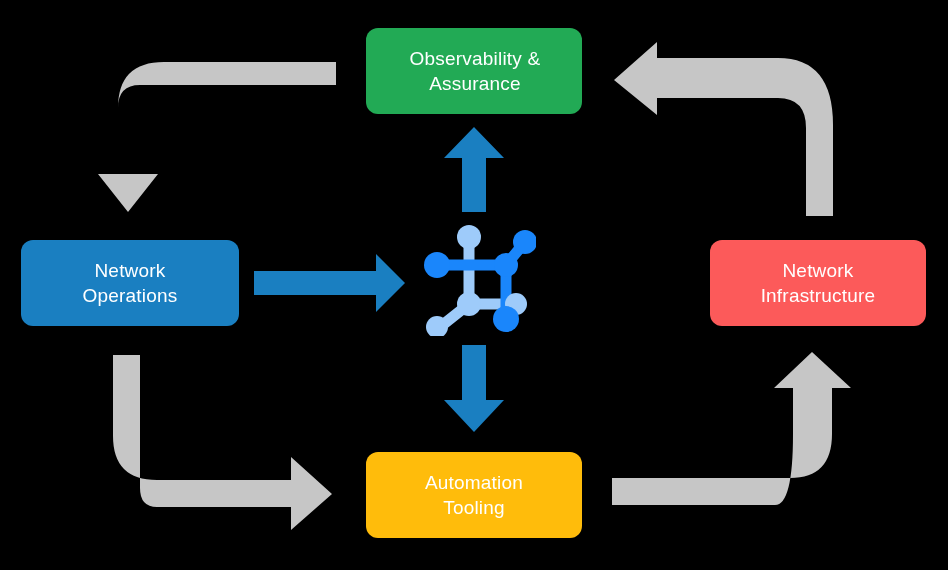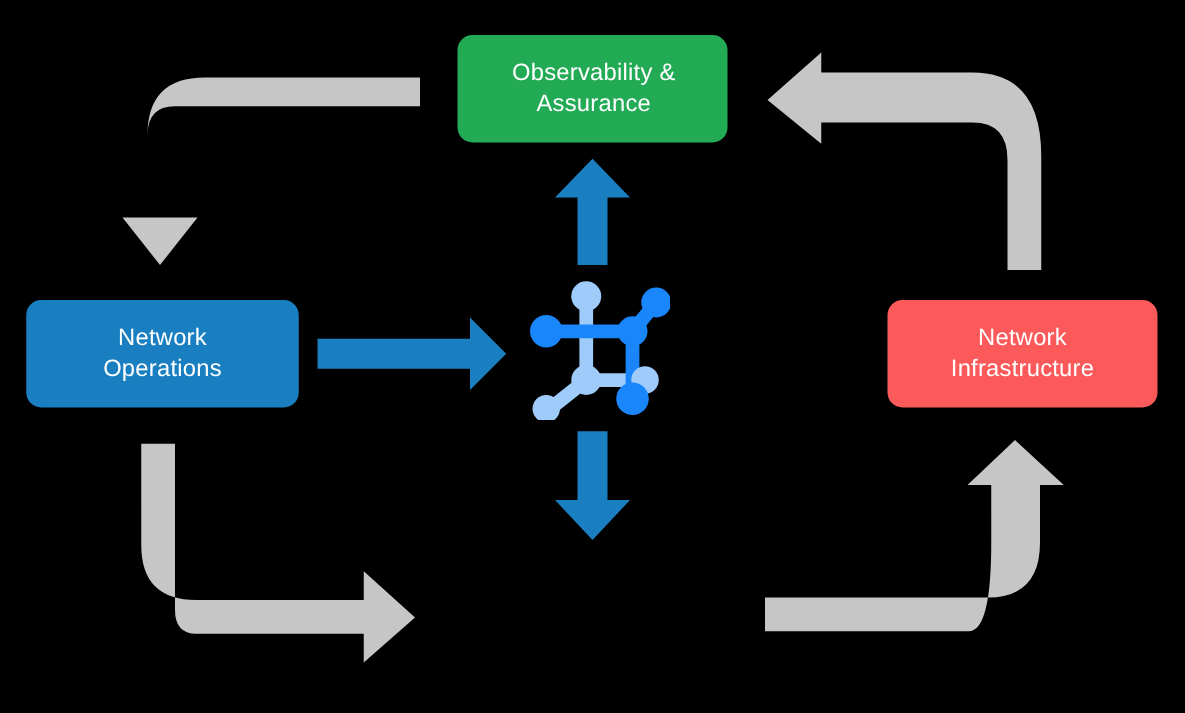--- a/index.html
+++ b/index.html
@@ -174,14 +174,18 @@
   <div class="node-box" id="box-operations" style="background-color: rgb(26, 127, 193);">
     <span class="node-label">Network
 Operations</span>
   </div>
 
   <div class="node-box" id="box-infrastructure" style="background-color: rgb(252, 90, 90);">
     <span class="node-label">Network
 Infrastructure</span>
   </div>
 
+  <div class="node-box" id="box-automation" style="background-color: rgb(255, 188, 11);">
+    <span class="node-label">Automation
+Tooling</span>
+  </div>
 
 </div>
 
 </body></html>

